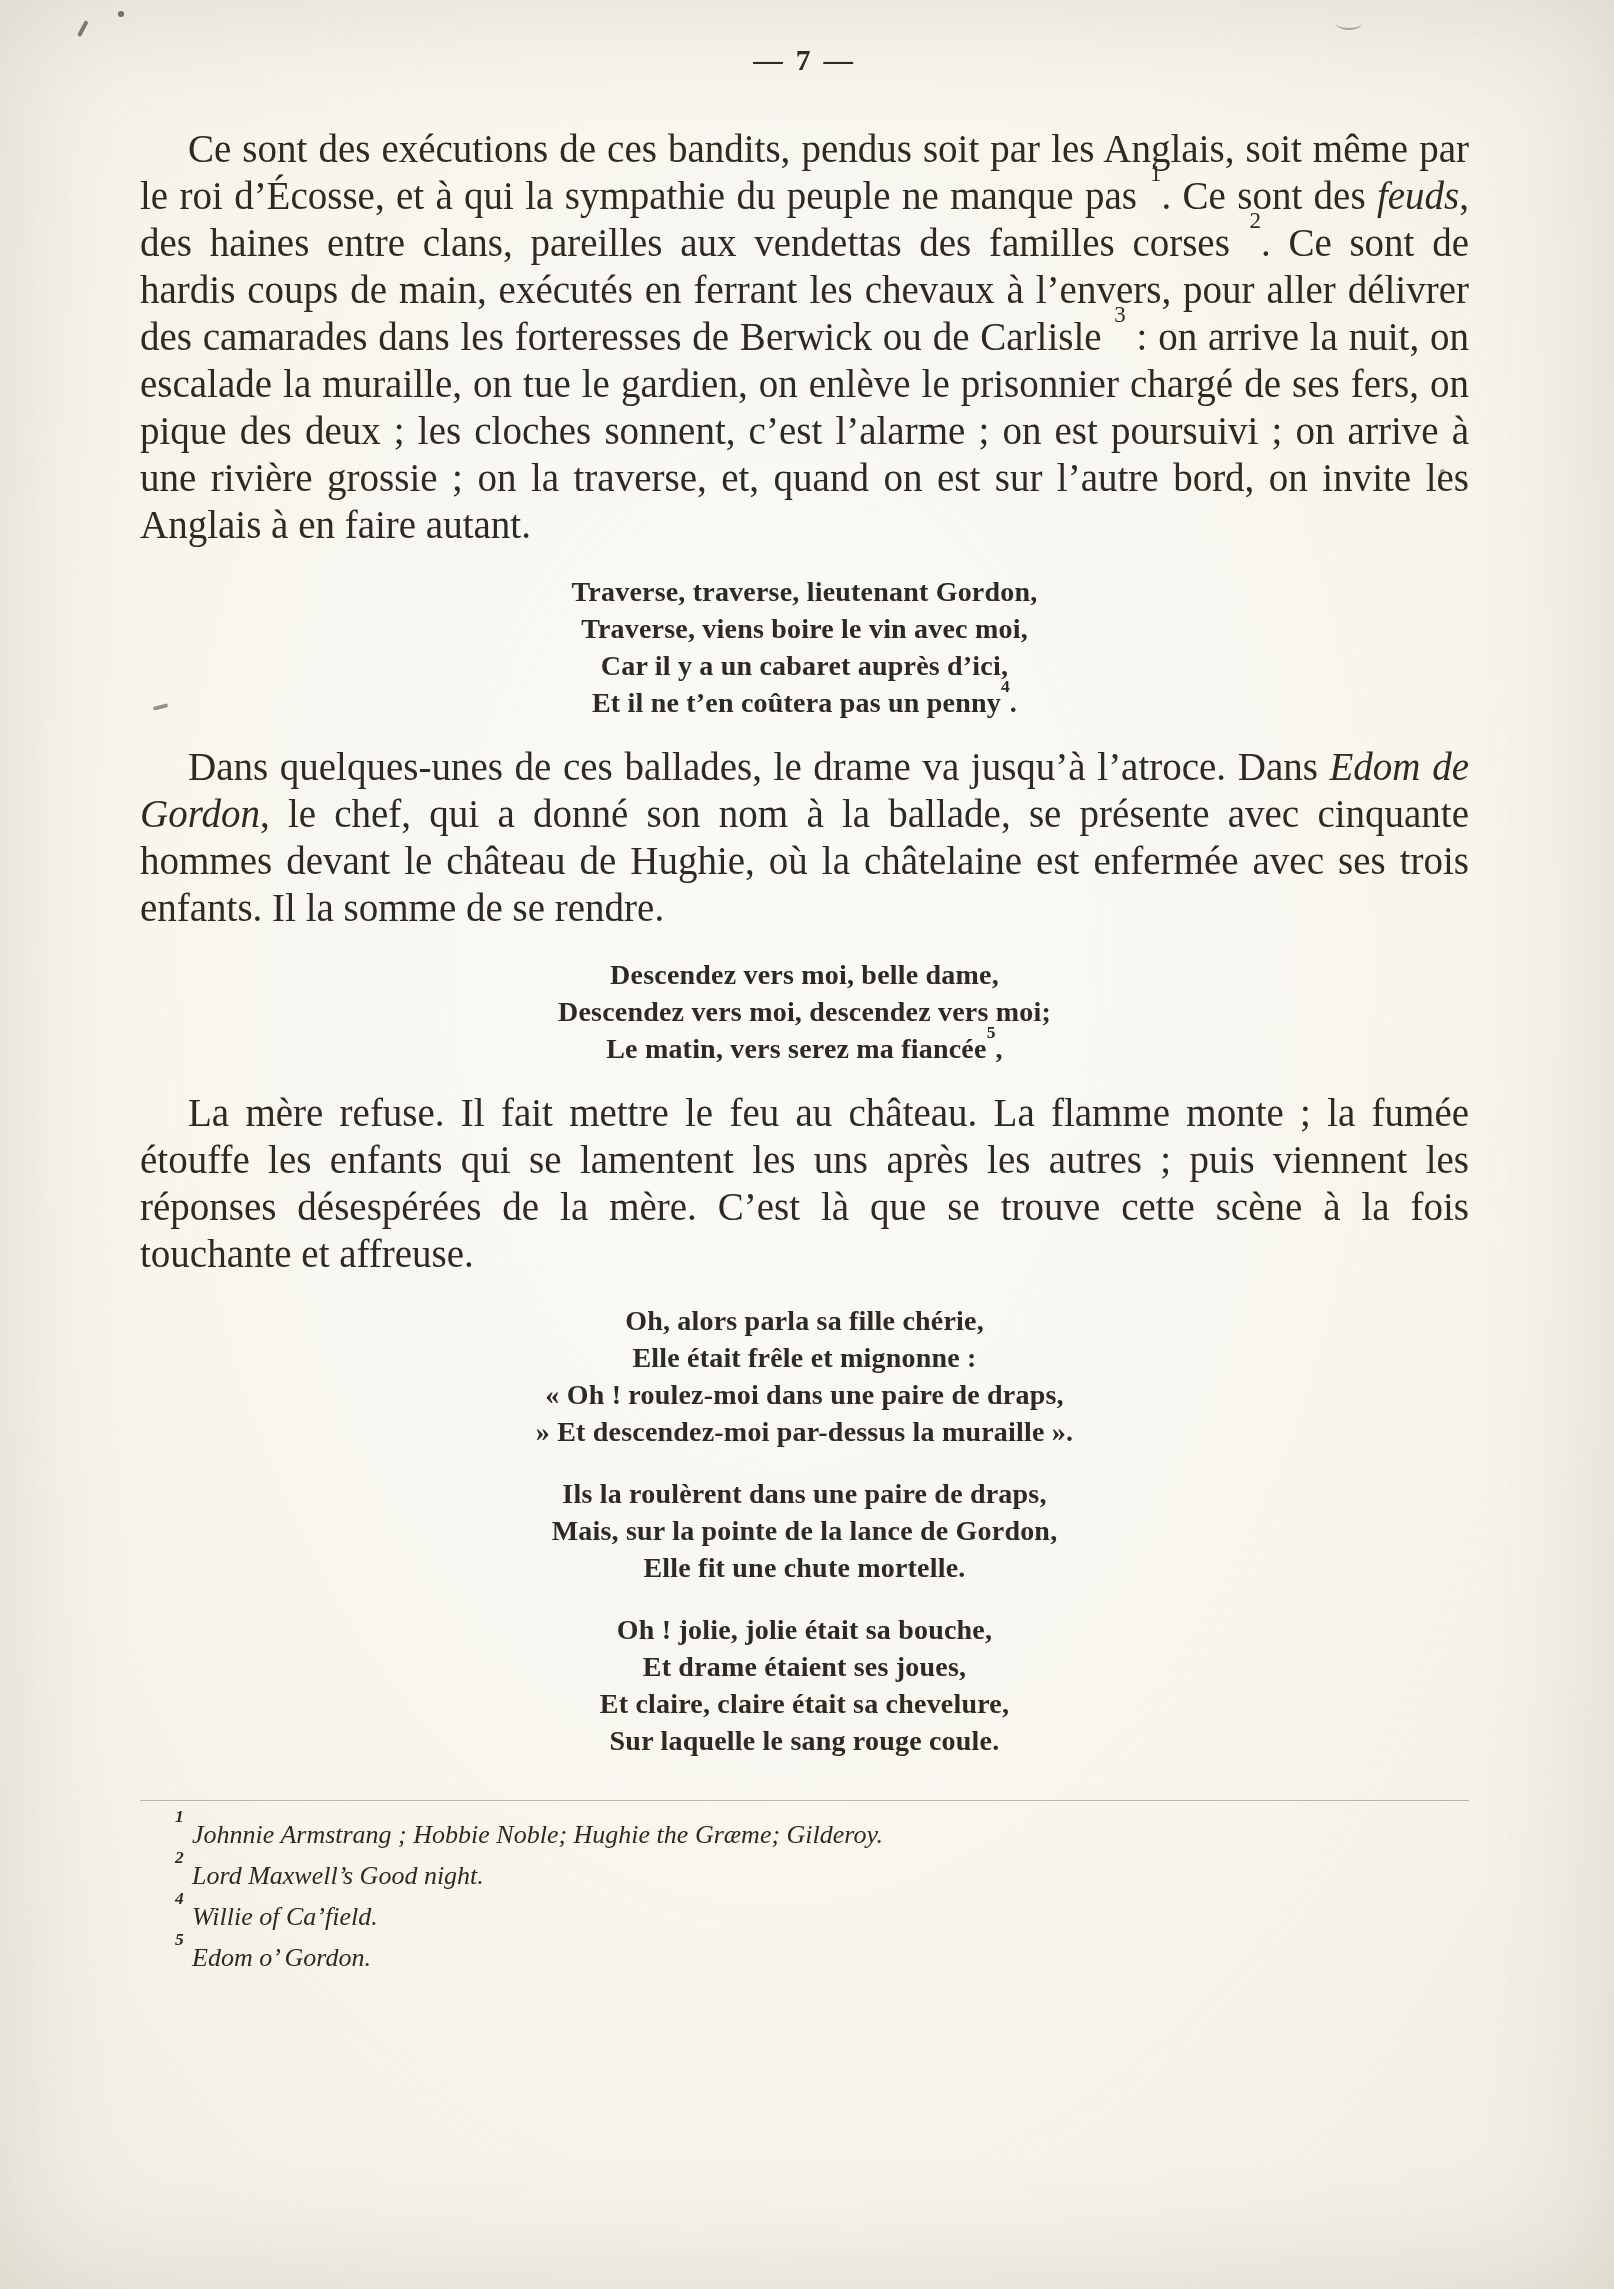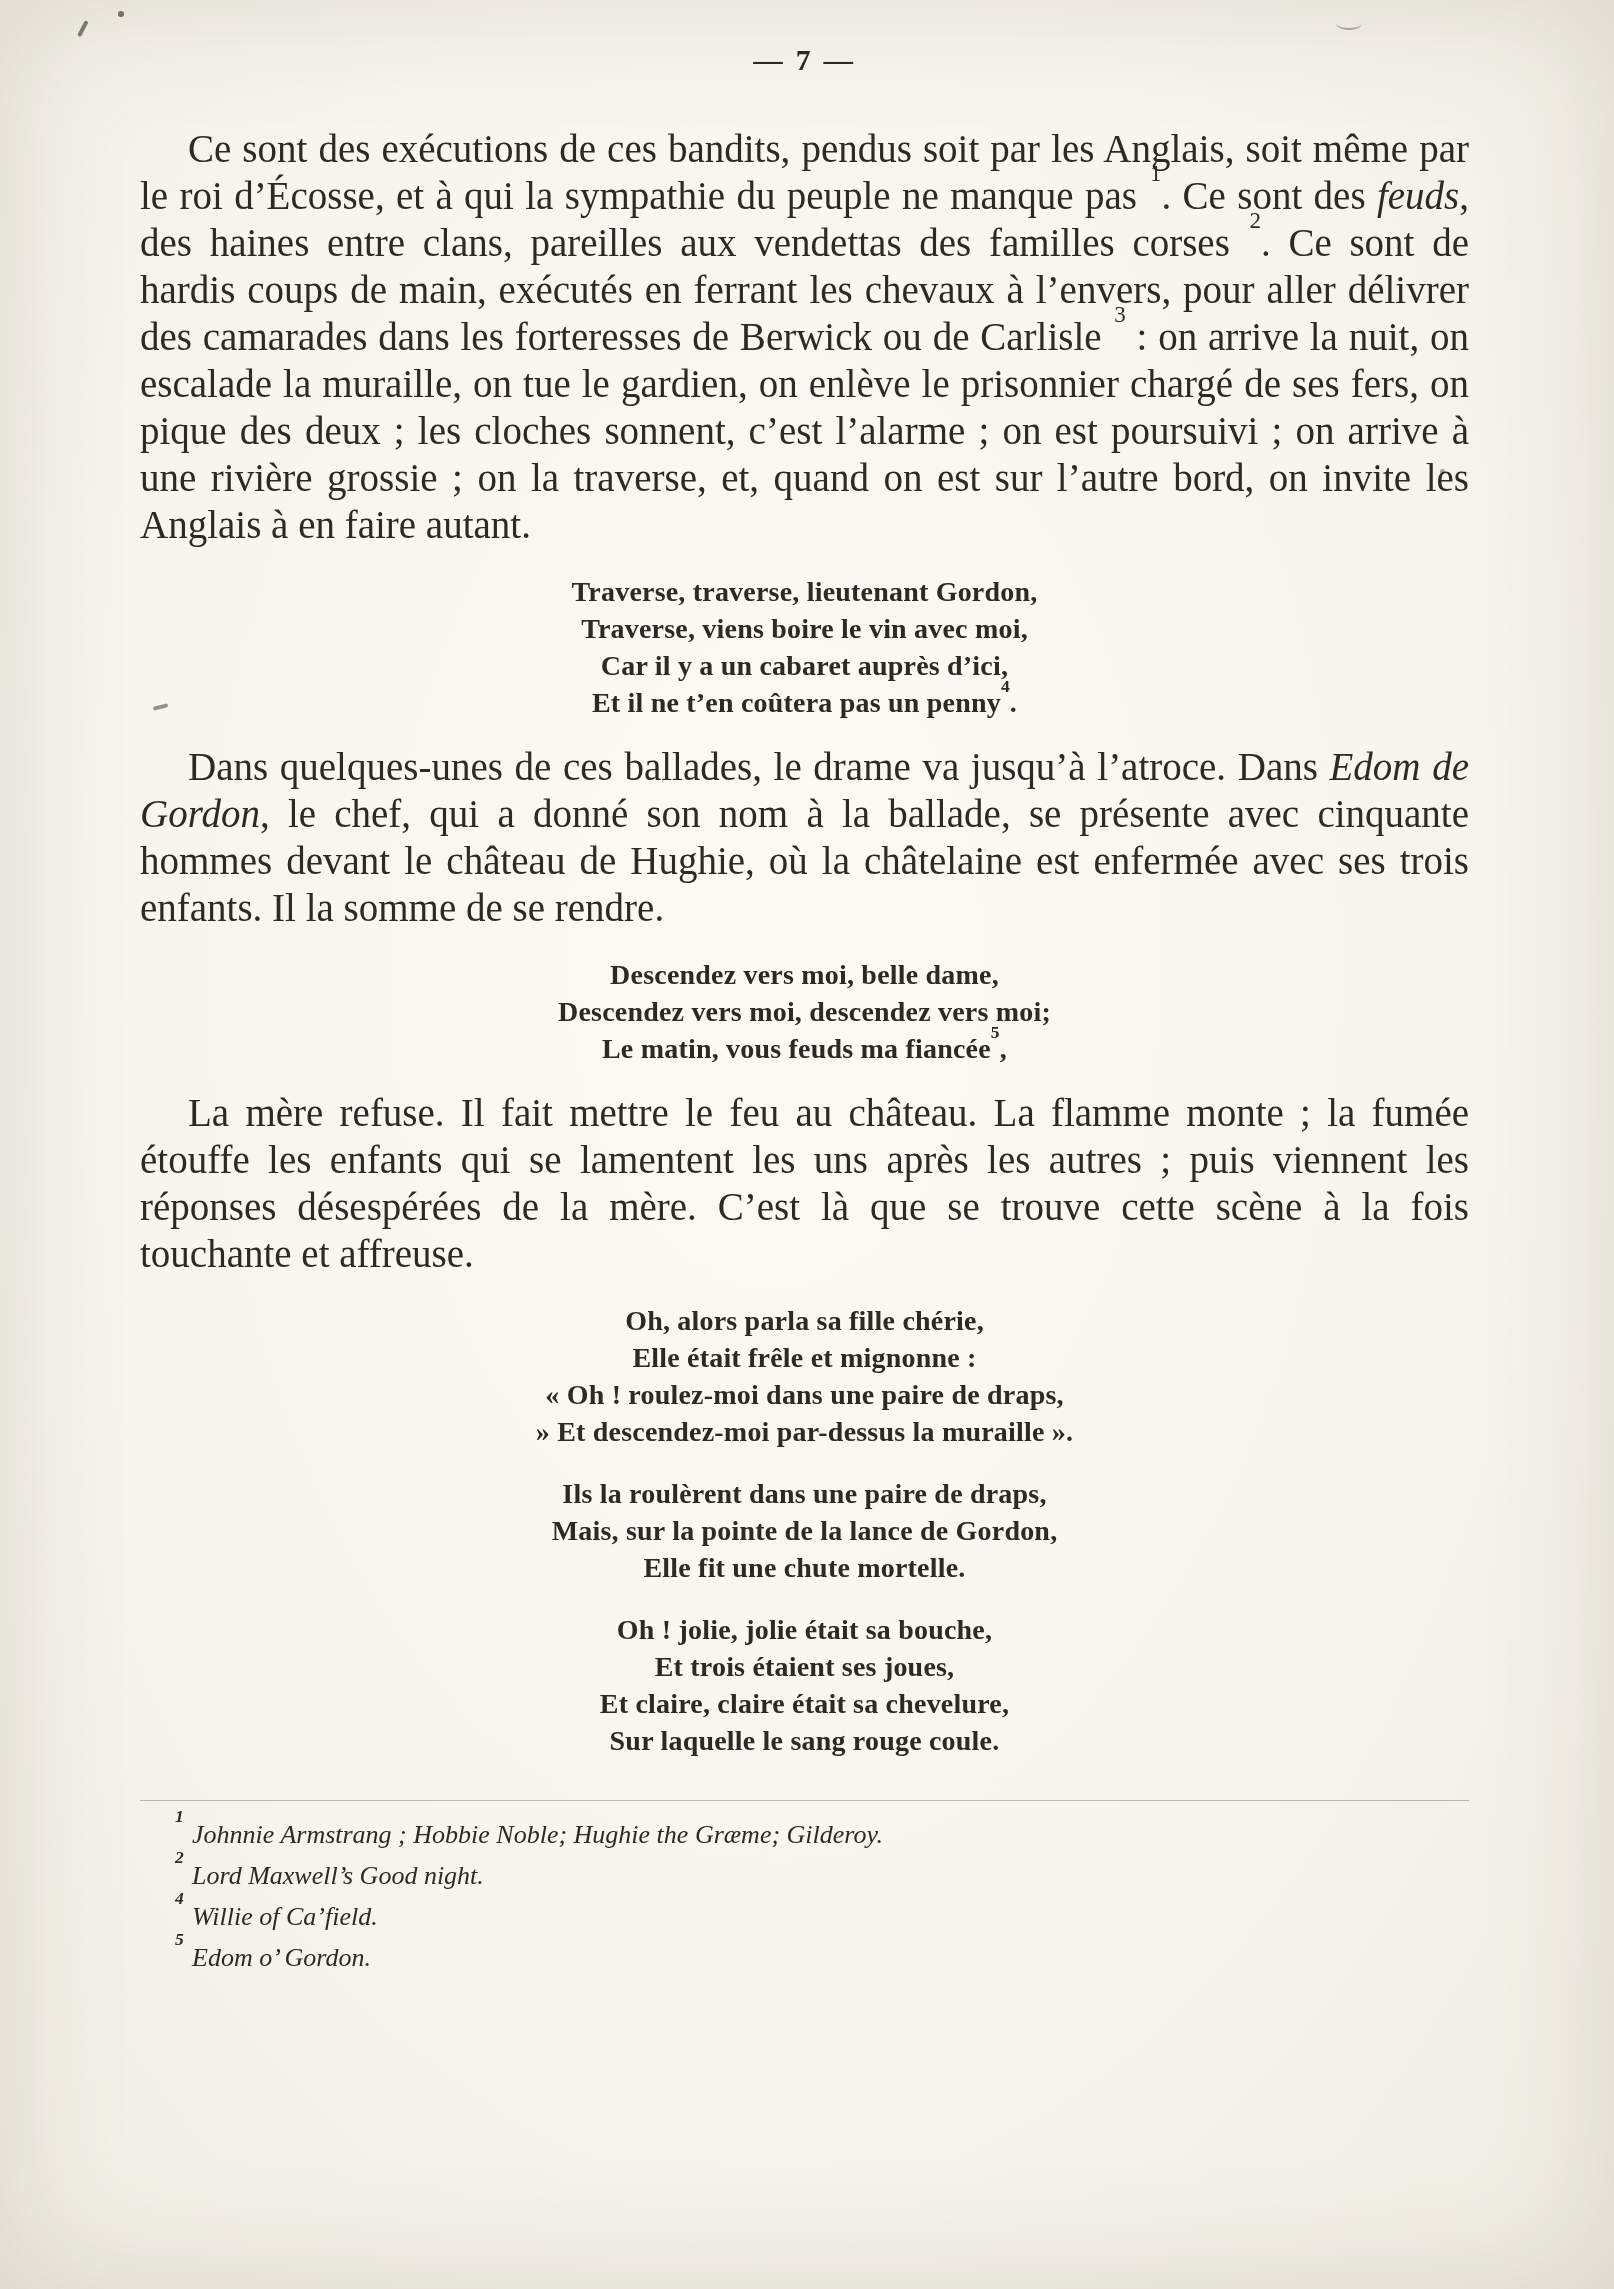--- a/index.html
+++ b/index.html
@@ -134,41 +134,41 @@
       <div class="vline">Traverse, viens boire le vin avec moi,</div>
       <div class="vline">Car il y a un cabaret auprès d’ici,</div>
       <div class="vline"><span>Et il ne t’en coûtera pas un penny</span><sup class="vsup">4</sup><span>.</span></div>
     </div>
 
     <p class="para"><span>Dans quelques-unes de ces ballades, le drame va jusqu’à l’atroce. Dans </span><em class="ital">Edom de Gordon</em><span>, le chef, qui a donné son nom à la ballade, se présente avec cinquante hommes devant le château de Hughie, où la châtelaine est enfermée avec ses trois enfants. Il la somme de se rendre.</span></p>
 
     <div class="stanza">
       <div class="vline">Descendez vers moi, belle dame,</div>
       <div class="vline">Descendez vers moi, descendez vers moi;</div>
-      <div class="vline"><span>Le matin, vous feuds ma fiancée</span><sup class="vsup">5</sup><span>,</span></div>
+      <div class="vline"><span>Le matin, vers serez ma fiancée</span><sup class="vsup">5</sup><span>,</span></div>
     </div>
 
     <p class="para"><span>La mère refuse. Il fait mettre le feu au château. La flamme monte&nbsp;; la fumée étouffe les enfants qui se lamentent les uns après les autres&nbsp;; puis viennent les réponses désespérées de la mère. C’est là que se trouve cette scène à la fois touchante et affreuse.</span></p>
 
     <div class="stanza">
       <div class="vline">Oh, alors parla sa fille chérie,</div>
       <div class="vline">Elle était frêle et mignonne&nbsp;:</div>
       <div class="vline">«&nbsp;Oh&nbsp;! roulez-moi dans une paire de draps,</div>
       <div class="vline">»&nbsp;Et descendez-moi par-dessus la muraille&nbsp;».</div>
     </div>
 
     <div class="stanza">
       <div class="vline">Ils la roulèrent dans une paire de draps,</div>
       <div class="vline">Mais, sur la pointe de la lance de Gordon,</div>
       <div class="vline">Elle fit une chute mortelle.</div>
     </div>
 
     <div class="stanza">
       <div class="vline">Oh&nbsp;! jolie, jolie était sa bouche,</div>
-      <div class="vline">Et trois étaient ses joues,</div>
+      <div class="vline">Et drame étaient ses joues,</div>
       <div class="vline">Et claire, claire était sa chevelure,</div>
       <div class="vline">Sur laquelle le sang rouge coule.</div>
     </div>
 
     <div class="footnotes">
       <div class="footnote"><sup class="fn-num">1</sup><span class="fn-text">Johnnie Armstrang&nbsp;; Hobbie Noble; Hughie the Græme; Gilderoy.</span></div>
       <div class="footnote"><sup class="fn-num">2</sup><span class="fn-text">Lord Maxwell’s Good night.</span></div>
       <div class="footnote"><sup class="fn-num">4</sup><span class="fn-text">Willie of Ca’field.</span></div>
       <div class="footnote"><sup class="fn-num">5</sup><span class="fn-text">Edom o’ Gordon.</span></div>
     </div>

